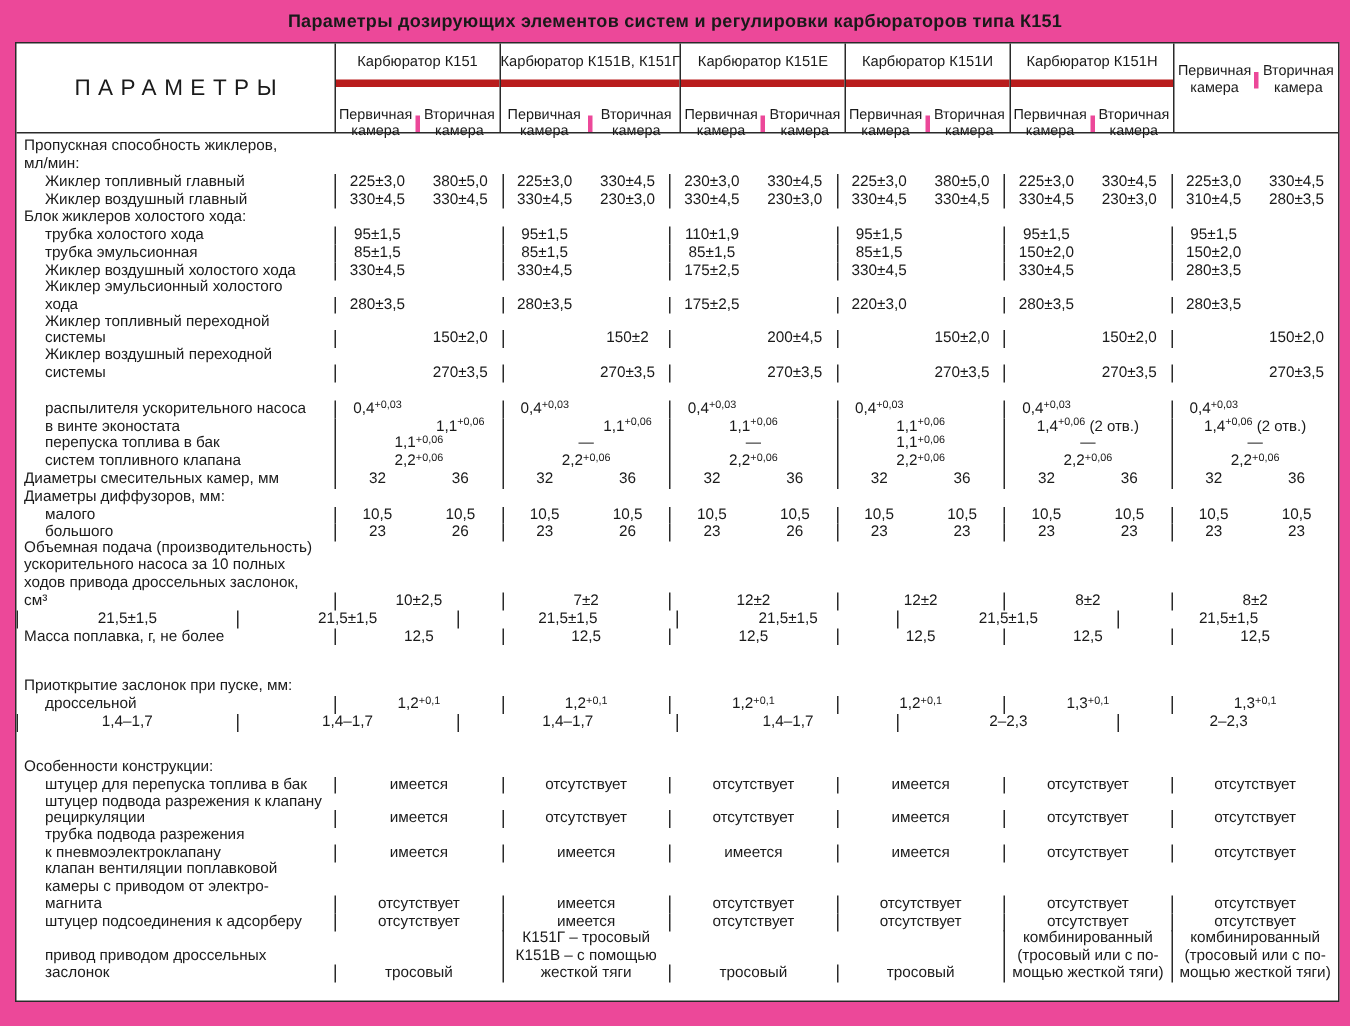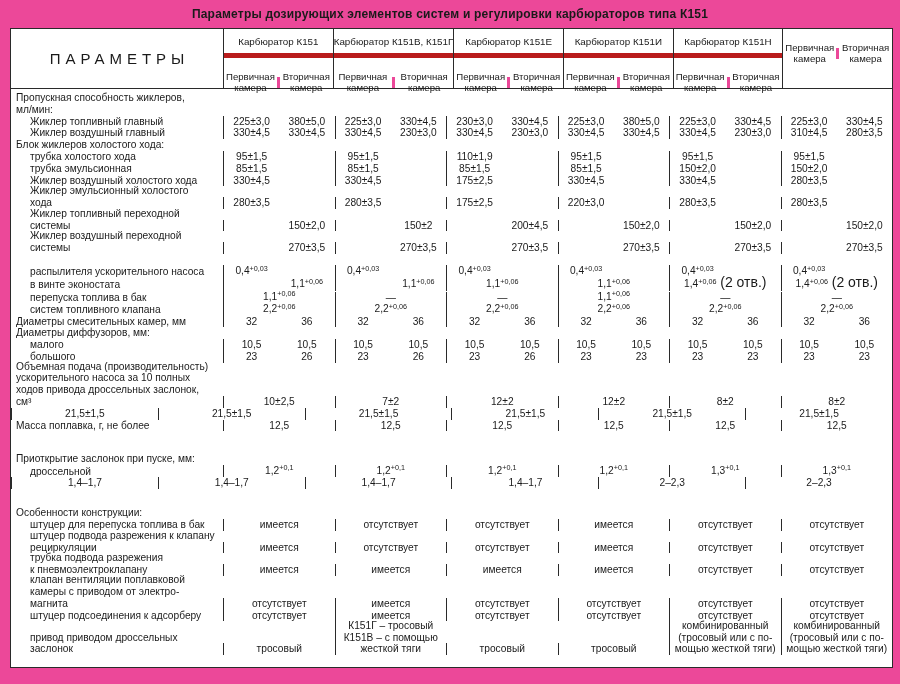--- a/index.html
+++ b/index.html
@@ -48,21 +48,21 @@
   .td-group {
     flex:1 1 0; box-sizing:border-box; border-left:1px solid #2a2a2a;
     display:flex; align-items:center;
   }
   .td-group.v-top { align-items:flex-start; }
   .td-group.v-bottom { align-items:flex-end; }
   .half, .cfull {
     flex:1 1 0; text-align:center; font-size:10.2px; line-height:11.8px; white-space:pre-line;
   }
   .sup { font-size:7.2px; position:relative; top:-3.2px; }
-  .note { font-size:14px; }
+  .note { font-size:10px; }
 </style>
 </head>
 <body>
 
 <div class="page">
   <div class="doc-title">Параметры дозирующих элементов систем и регулировки карбюраторов типа К151</div>
   <div class="ptable">
     <div class="thead">
       <div class="th-params">ПАРАМЕТРЫ</div>
       <div style="flex:1 1 0; display:flex;">

